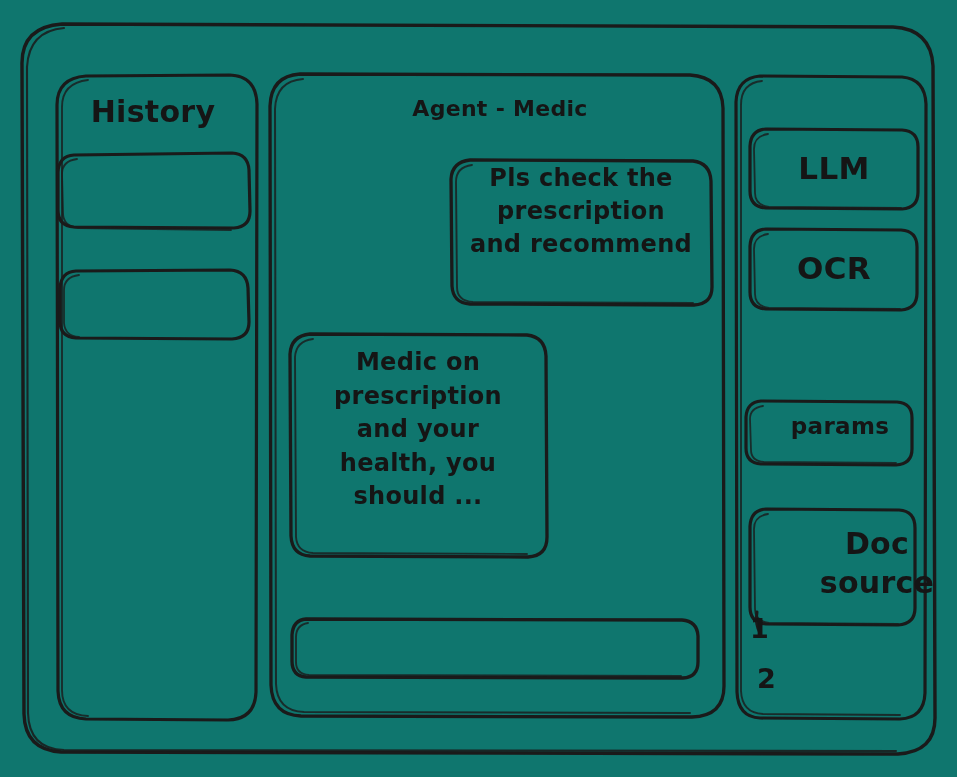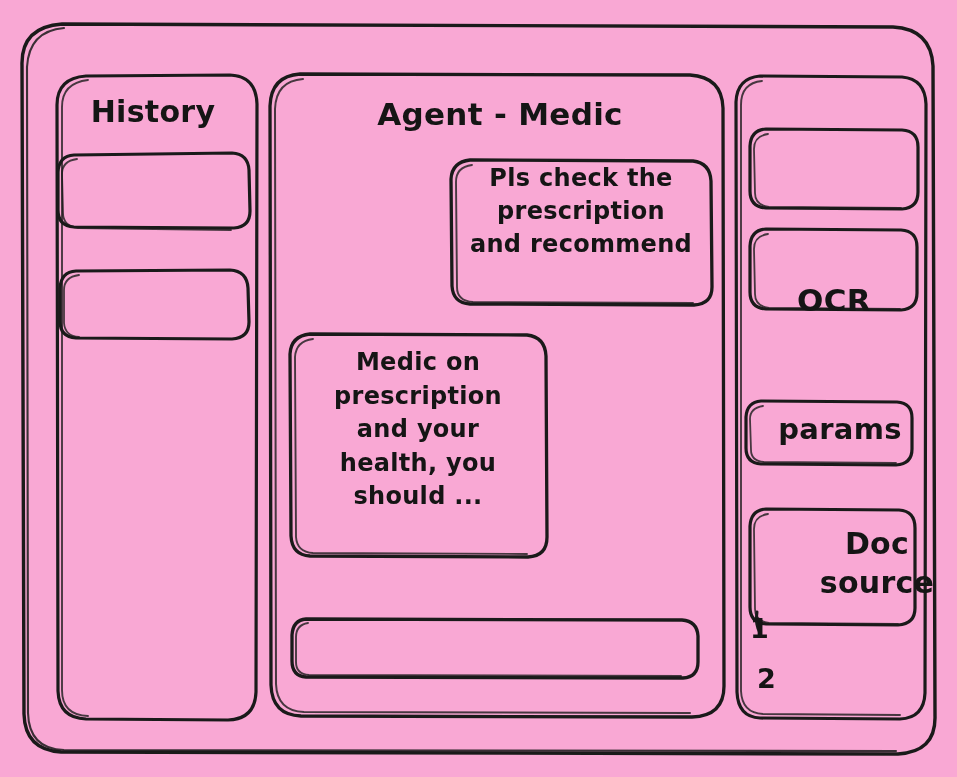--- a/index.html
+++ b/index.html
@@ -8,21 +8,21 @@
     padding: 0;
     background: #ffffff;
   }
   body {
     font-family: "DejaVu Sans", sans-serif;
   }
   #canvas {
     position: relative;
     width: 957px;
     height: 777px;
-    background: #f9a8d4;
+    background: #0f766e;
     overflow: hidden;
   }
   #sketch {
     position: absolute;
     left: 0;
     top: 0;
     width: 957px;
     height: 777px;
   }
   .lbl {
@@ -36,44 +36,43 @@
     white-space: pre-line;
     user-select: none;
   }
   
   #history-title {
     left: 58px;  top: 94px;  width: 190px;
     font-size: 30px;
   }
   #agent-title {
     left: 300px; top: 96px;  width: 400px;
-    font-size: 31px;
+    font-size: 22px;
   }
   
   #user-bubble-text {
     left: 455px; top: 162px; width: 252px;
     font-size: 24px;  line-height: 1.38;
   }
   #assistant-bubble-text {
     left: 296px; top: 346px; width: 244px;
     font-size: 24px;  line-height: 1.40;
   }
   
   #llm-label {
     left: 750px; top: 150px; width: 168px;
     font-size: 31px;
   }
   #ocr-label {
     left: 750px; top: 250px; width: 168px;
     font-size: 31px;
-    margin-top: 32px;
   }
   #params-label {
     left: 746px; top: 412px; width: 188px;
-    font-size: 29px;
+    font-size: 23px;
   }
   #docsource-label {
     left: 748px; top: 524px; width: 168px;
     font-size: 30px;  line-height: 1.30; margin-left: 45px;
   }
   #doc-ref-1 {
     left: 750px; top: 613px; width: 30px;
     font-size: 27px;  text-align: left;
   }
   #doc-ref-2 {
@@ -165,20 +164,21 @@
   <div class="lbl" id="user-bubble-text">Pls check the
 prescription
 and recommend</div>
 
   <div class="lbl" id="assistant-bubble-text">Medic on
 prescription
 and your
 health, you
 should ...</div>
 
+  <div class="lbl" id="llm-label">LLM</div>
 
   <div class="lbl" id="ocr-label">OCR</div>
 
   <div class="lbl" id="params-label">params</div>
 
   <div class="lbl" id="docsource-label">Doc
 source</div>
 
   <div class="lbl" id="doc-ref-1">1</div>
 

